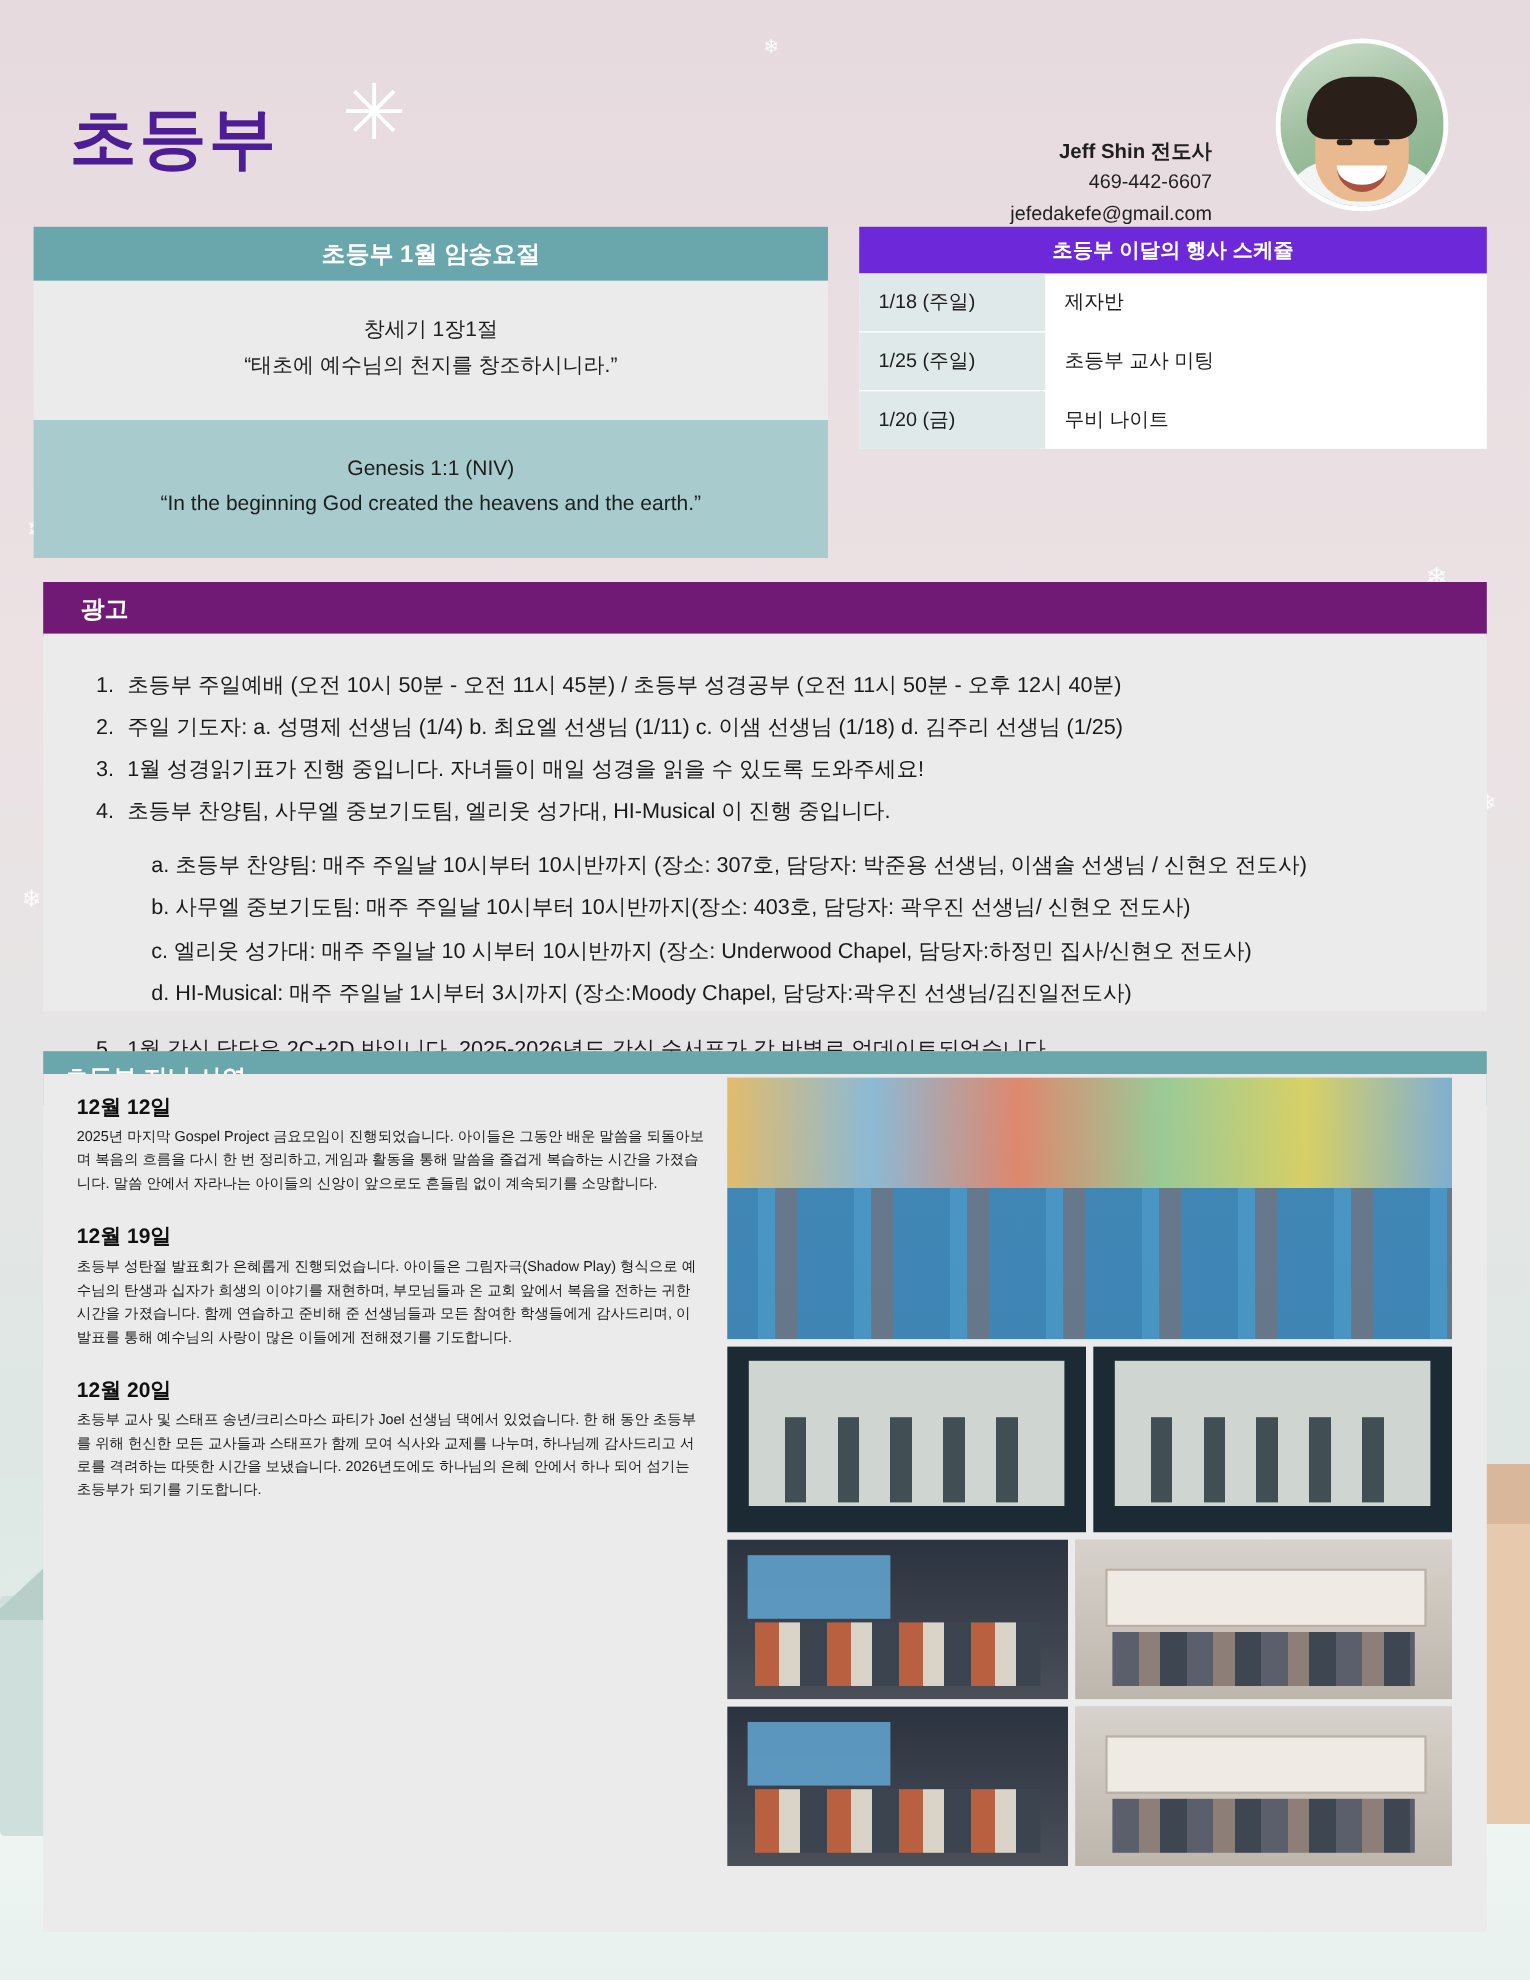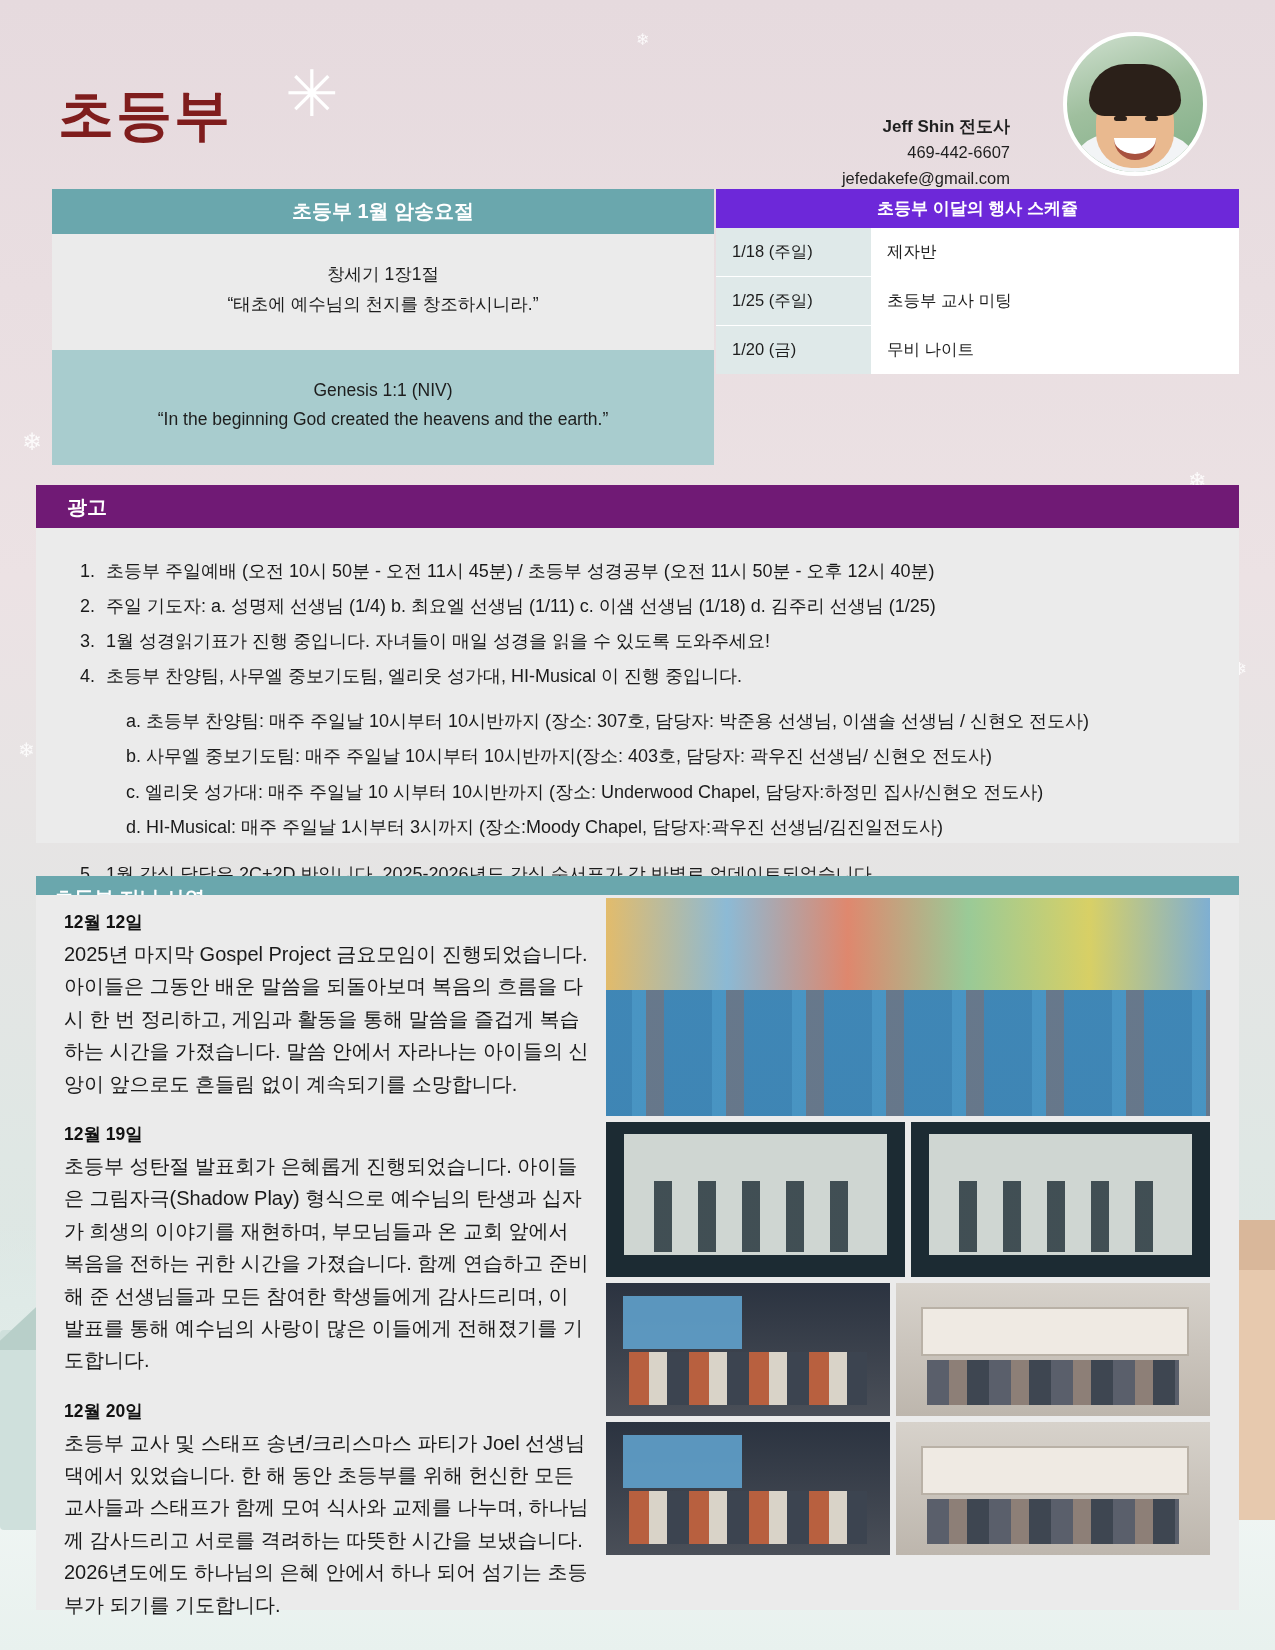--- a/index.html
+++ b/index.html
@@ -52,21 +52,21 @@
     user-select: none;
   }
 
   
   .page { position: relative; width: 1275px; height: 1650px; }
 
   
   .header { position: absolute; left: 0; top: 0; width: 1275px; height: 185px; }
   .title-ko {
     position: absolute; left: 58px; top: 78px;
-    font-size: 56px; font-weight: 700; color: #7f1d1d; letter-spacing: 2px;
+    font-size: 56px; font-weight: 700; color: #4c1d95; letter-spacing: 2px;
     font-family: "Liberation Sans", sans-serif;
   }
   .title-star {
     position: absolute; left: 285px; top: 62px; font-size: 64px; color: #ffffff;
     line-height: 1; font-weight: 400;
   }
   .contact {
     position: absolute; right: 265px; top: 98px; text-align: right;
     color: #1f1f1f; font-size: 16.5px; line-height: 1.55; margin-top: 16px;
   }
@@ -92,21 +92,21 @@
     position: absolute; left: 50%; top: 102px; transform: translateX(-50%);
     width: 42px; height: 22px; border-radius: 0 0 26px 26px; background: #fff;
     border-bottom: 6px solid #a8523f;
   }
   .avatar .shirt {
     position: absolute; left: 50%; bottom: -6px; transform: translateX(-50%);
     width: 130px; height: 44px; border-radius: 40px 40px 0 0; background: #f2f4f6;
   }
 
   
-  .verse-card { position: absolute; left: 52px; top: 189px; width: 662px; }
+  .verse-card { position: absolute; left: 28px; top: 189px; width: 662px; }
   .bar {
     background: #6aa7ad; color: #ffffff; font-weight: 700; font-size: 20px;
     padding: 9px 14px; text-align: center;
   }
   .verse-ko {
     background: #ebebeb; color: #1d1d1d; font-size: 17.5px; text-align: center;
     padding: 26px 18px 30px; line-height: 1.7;
   }
   .verse-en {
     background: #a8ccce; color: #1d1d1d; font-size: 17.5px; text-align: center;
@@ -147,21 +147,21 @@
     background: #6aa7ad; color: #ffffff; font-weight: 700; font-size: 20px;
     padding: 9px 18px;
   }
   .past-body {
     position: absolute; left: 36px; top: 895px; width: 1203px; height: 715px;
     background: #ebebeb; padding: 18px 22px 10px 28px;
   }
   .past-text { position: absolute; left: 64px; top: 910px; width: 525px; }
   .blk { margin-bottom: 22px; }
   .blk h4 { margin: 0 0 4px 0; font-size: 17.5px; color: #111; font-weight: 700; }
-  .blk p { margin: 0; font-size: 20px; line-height: 1.62; color: #1a1a1a; }
+  .blk p { margin: 0; font-size: 12px; line-height: 1.62; color: #1a1a1a; }
 
   
   .photos { position: absolute; left: 606px; top: 898px; width: 604px; }
   .ph { position: relative; overflow: hidden; background: #cfcfcf; }
   .row1 { height: 218px; margin-bottom: 6px; }
   .row2 { display: flex; gap: 6px; height: 155px; margin-bottom: 6px; }
   .row2 .ph { flex: 1; }
   .row3 { display: flex; gap: 6px; height: 133px; margin-bottom: 6px; }
   .row4 { display: flex; gap: 6px; height: 133px; }
 

